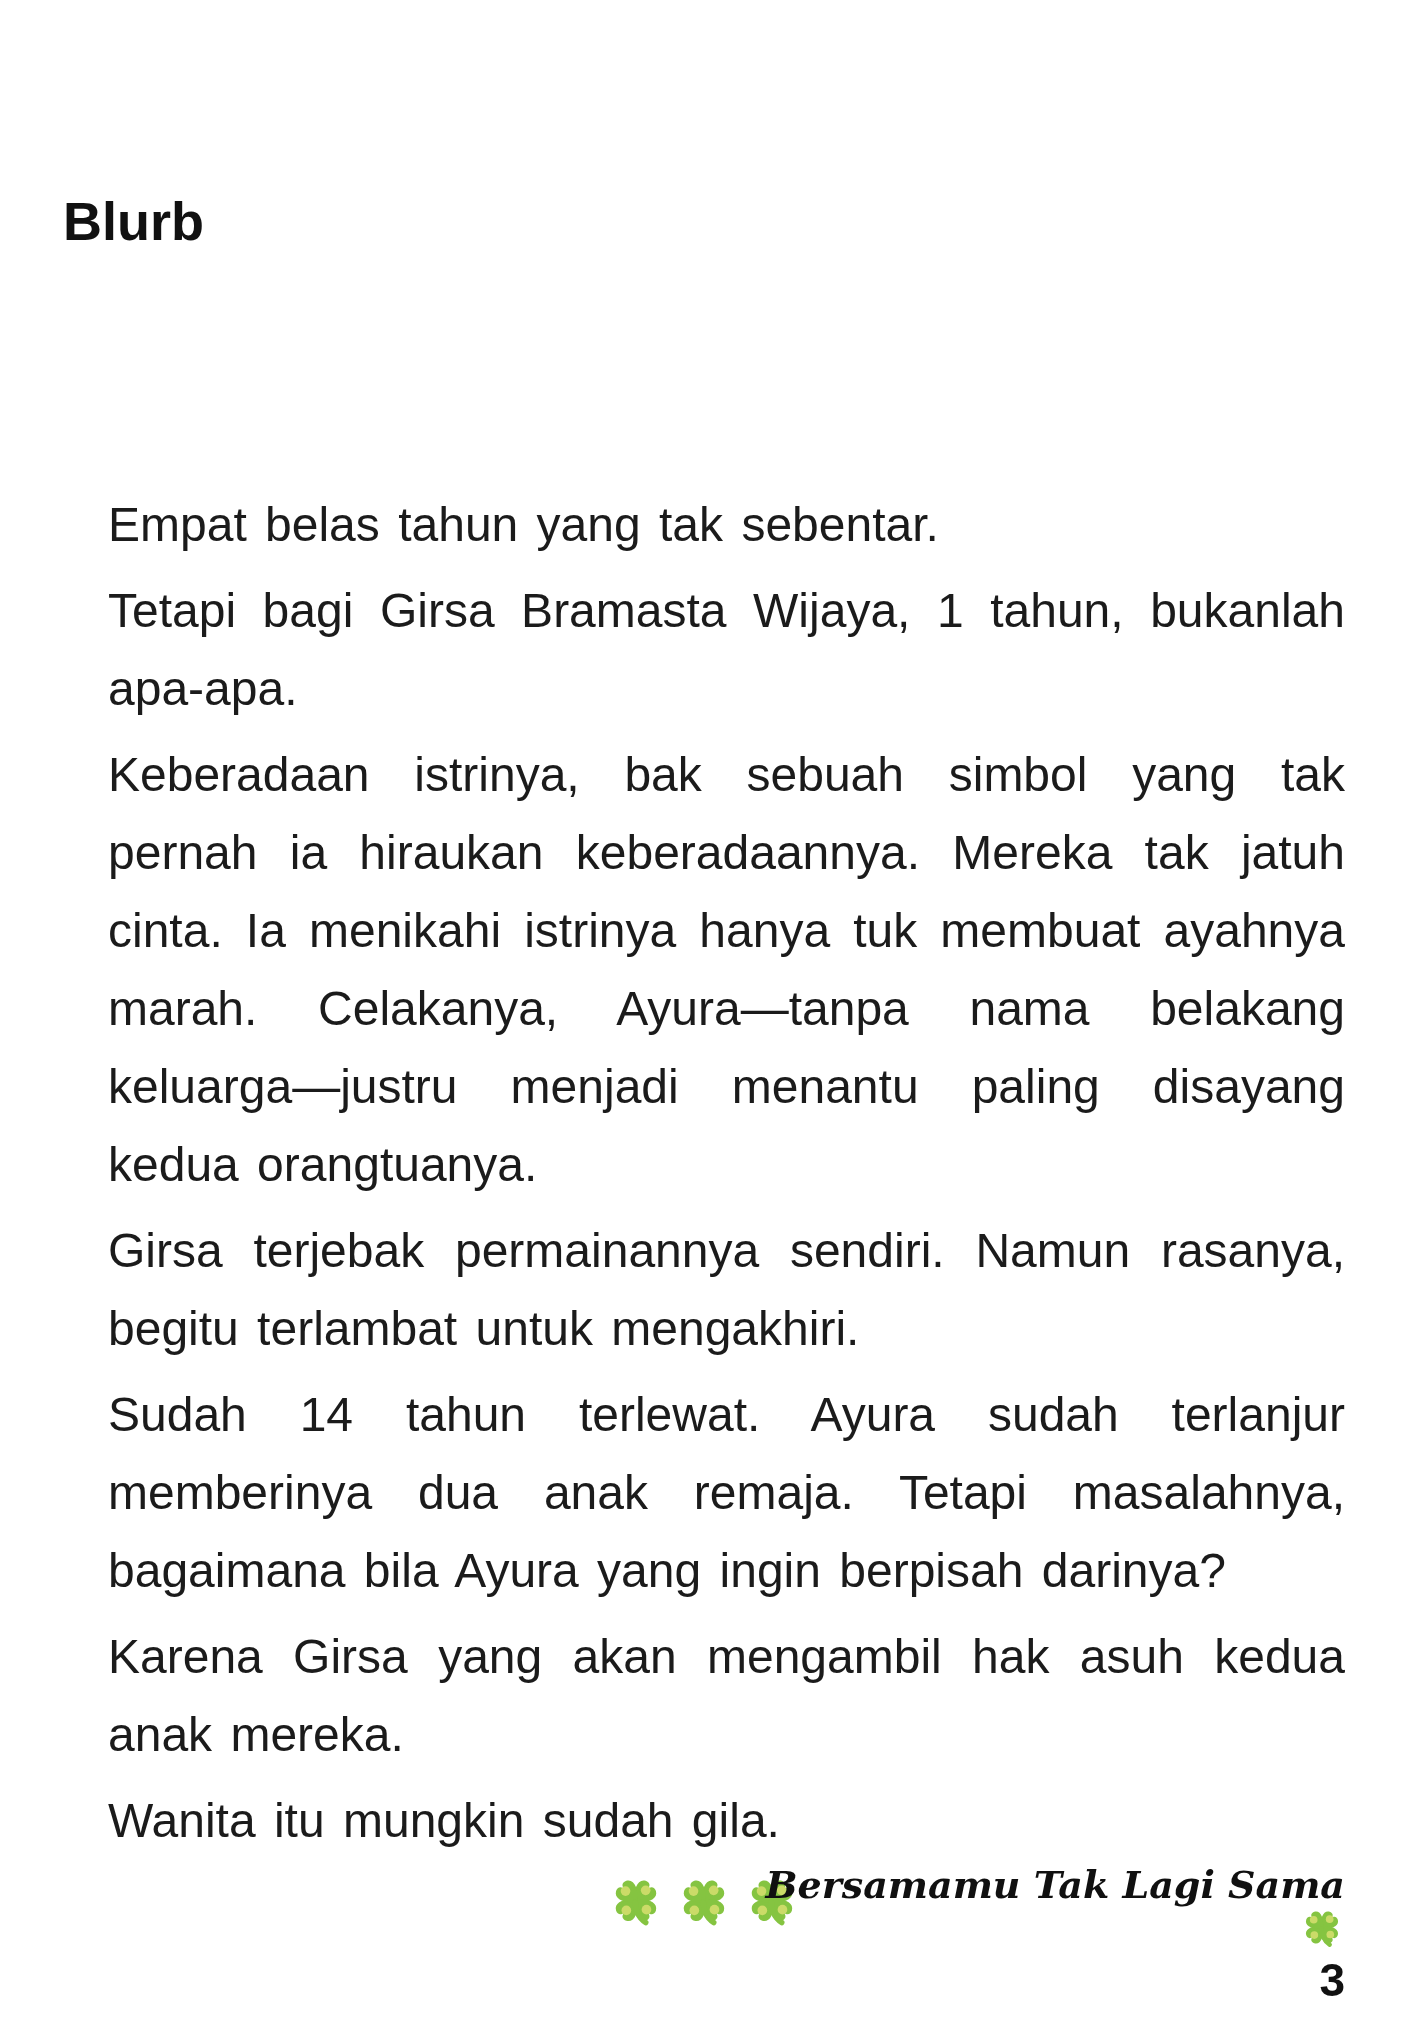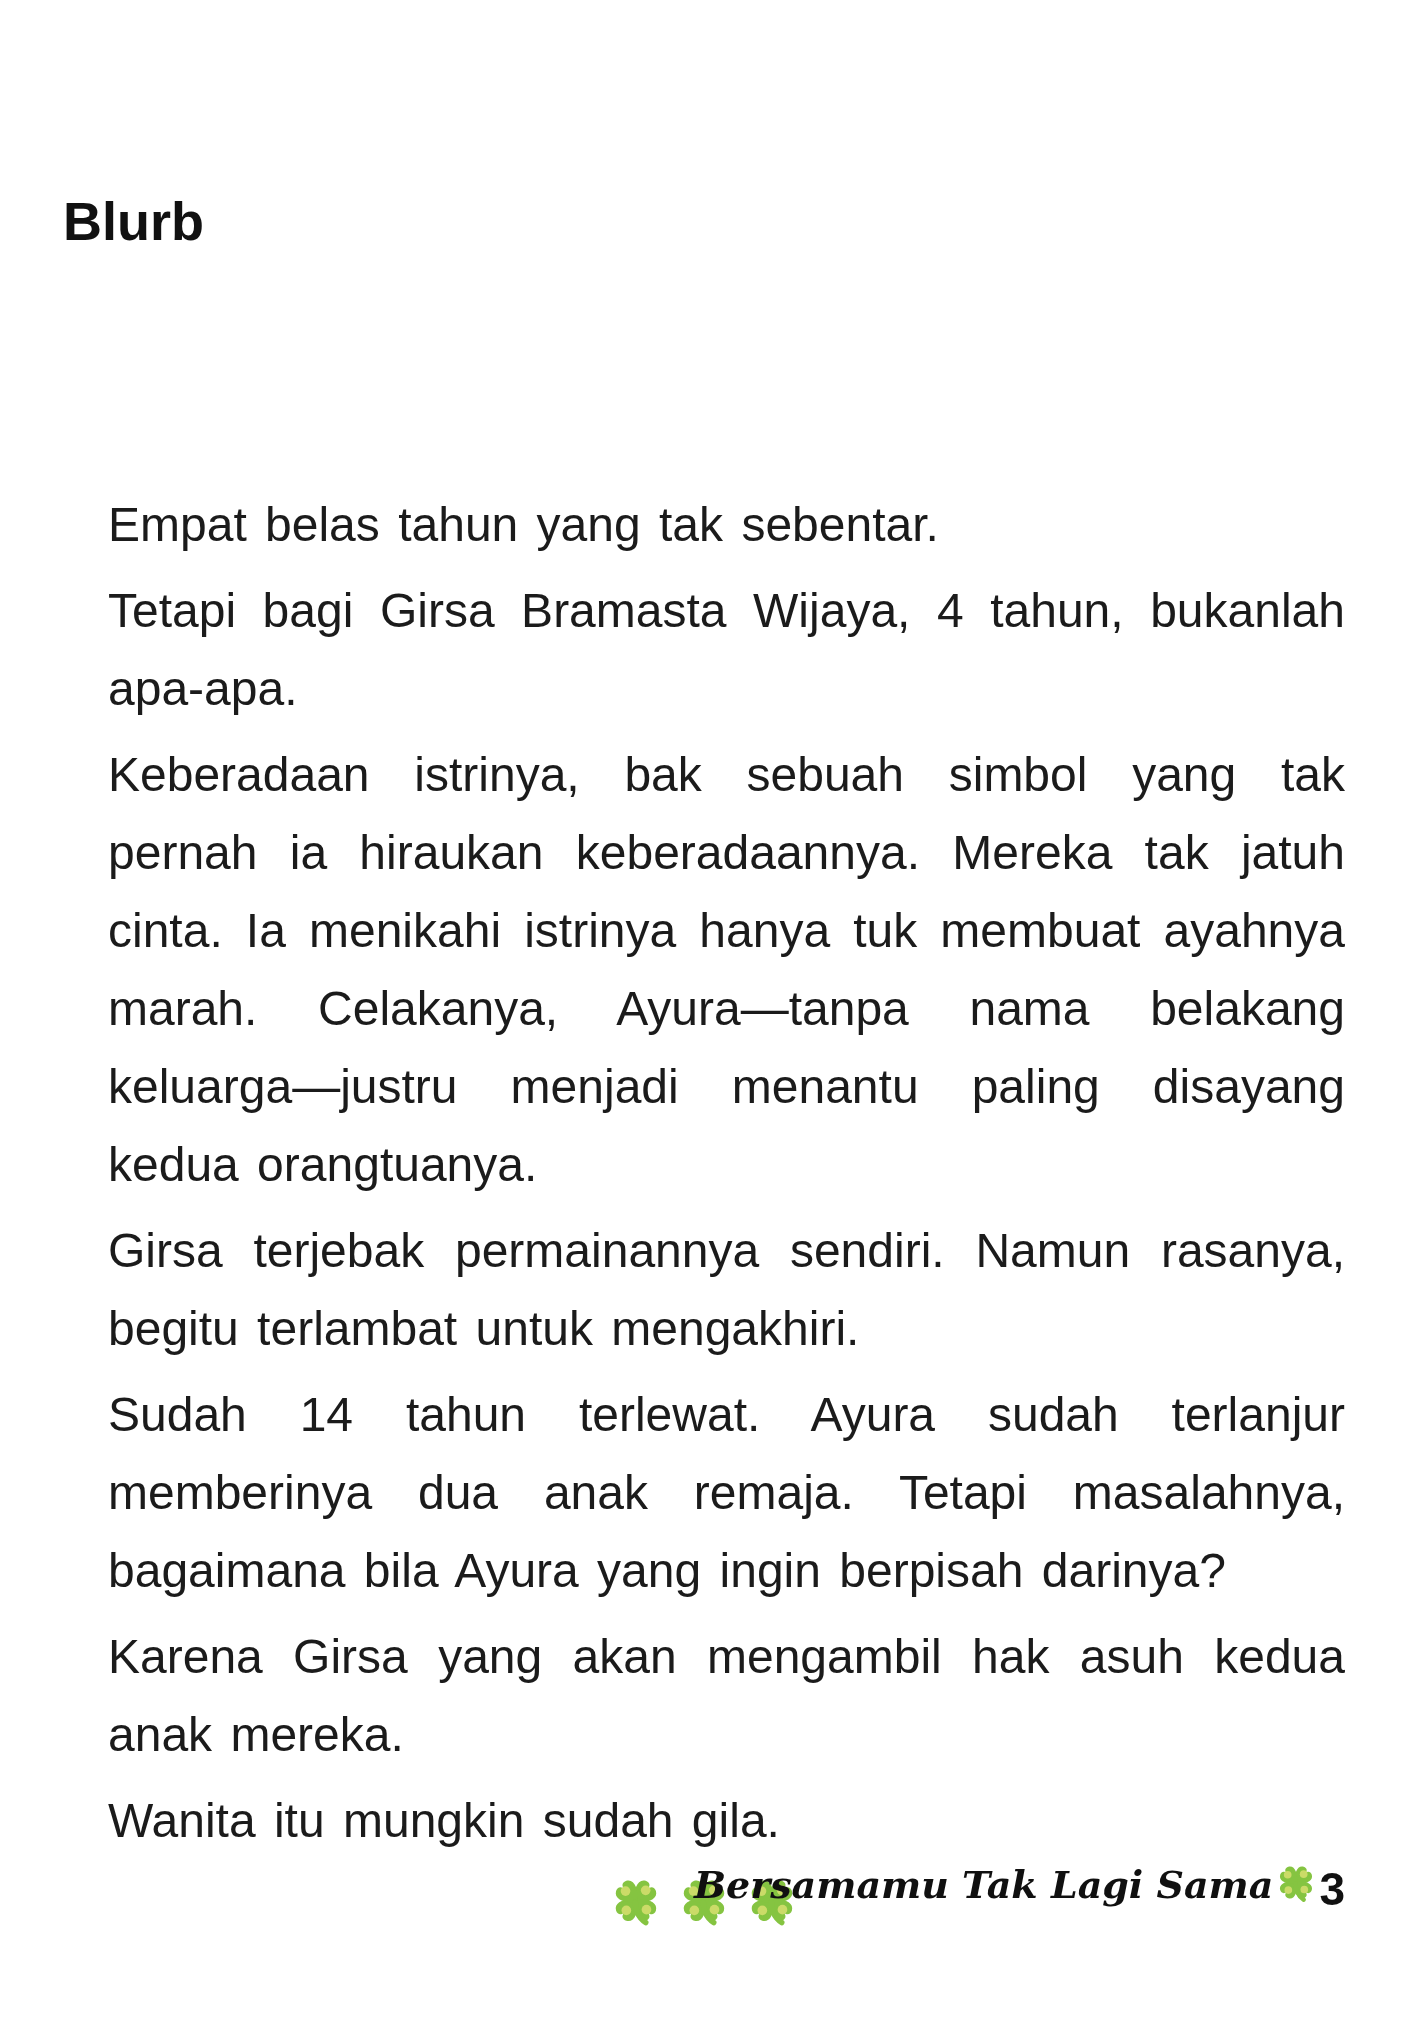--- a/index.html
+++ b/index.html
@@ -54,21 +54,22 @@
   }
   .clover-sm {
     width: 46px;
     height: 46px;
   }
   .footer {
     position: absolute;
     top: 1862px;
     right: 83px;
     display: flex;
-    align-items: flex-start;
+    align-items: flex-end;
+    flex-direction: column;
   }
   .book-title {
     font-family: "DejaVu Serif", serif;
     font-style: italic;
     font-weight: bold;
     font-size: 38px;
     color: #101010;
     white-space: nowrap;
   }
   .page-num {
@@ -106,21 +107,21 @@
     </g>
   </symbol>
 </svg>
 
 <main class="page">
 
   <h1 class="page-title">Blurb</h1>
 
   <section class="body-text">
     <p>Empat belas tahun yang tak sebentar.</p>
-    <p>Tetapi bagi Girsa Bramasta Wijaya, 4 tahun, bukanlah apa-apa.</p>
+    <p>Tetapi bagi Girsa Bramasta Wijaya, 1 tahun, bukanlah apa-apa.</p>
     <p>Keberadaan istrinya, bak sebuah simbol yang tak pernah ia hiraukan keberadaannya. Mereka tak jatuh cinta. Ia menikahi istrinya hanya tuk membuat ayahnya marah. Celakanya, Ayura—tanpa nama belakang keluarga—justru menjadi menantu paling disayang kedua orangtuanya.</p>
     <p>Girsa terjebak permainannya sendiri. Namun rasanya, begitu terlambat untuk mengakhiri.</p>
     <p>Sudah 14 tahun terlewat. Ayura sudah terlanjur memberinya dua anak remaja. Tetapi masalahnya, bagaimana bila Ayura yang ingin berpisah darinya?</p>
     <p>Karena Girsa  yang akan mengambil hak asuh kedua anak mereka.</p>
     <p>Wanita itu mungkin sudah gila.</p>
   </section>
 
   <div class="divider">
     <svg class="clover-lg">
         <use href="#clover" xlink:href="#clover"></use>

